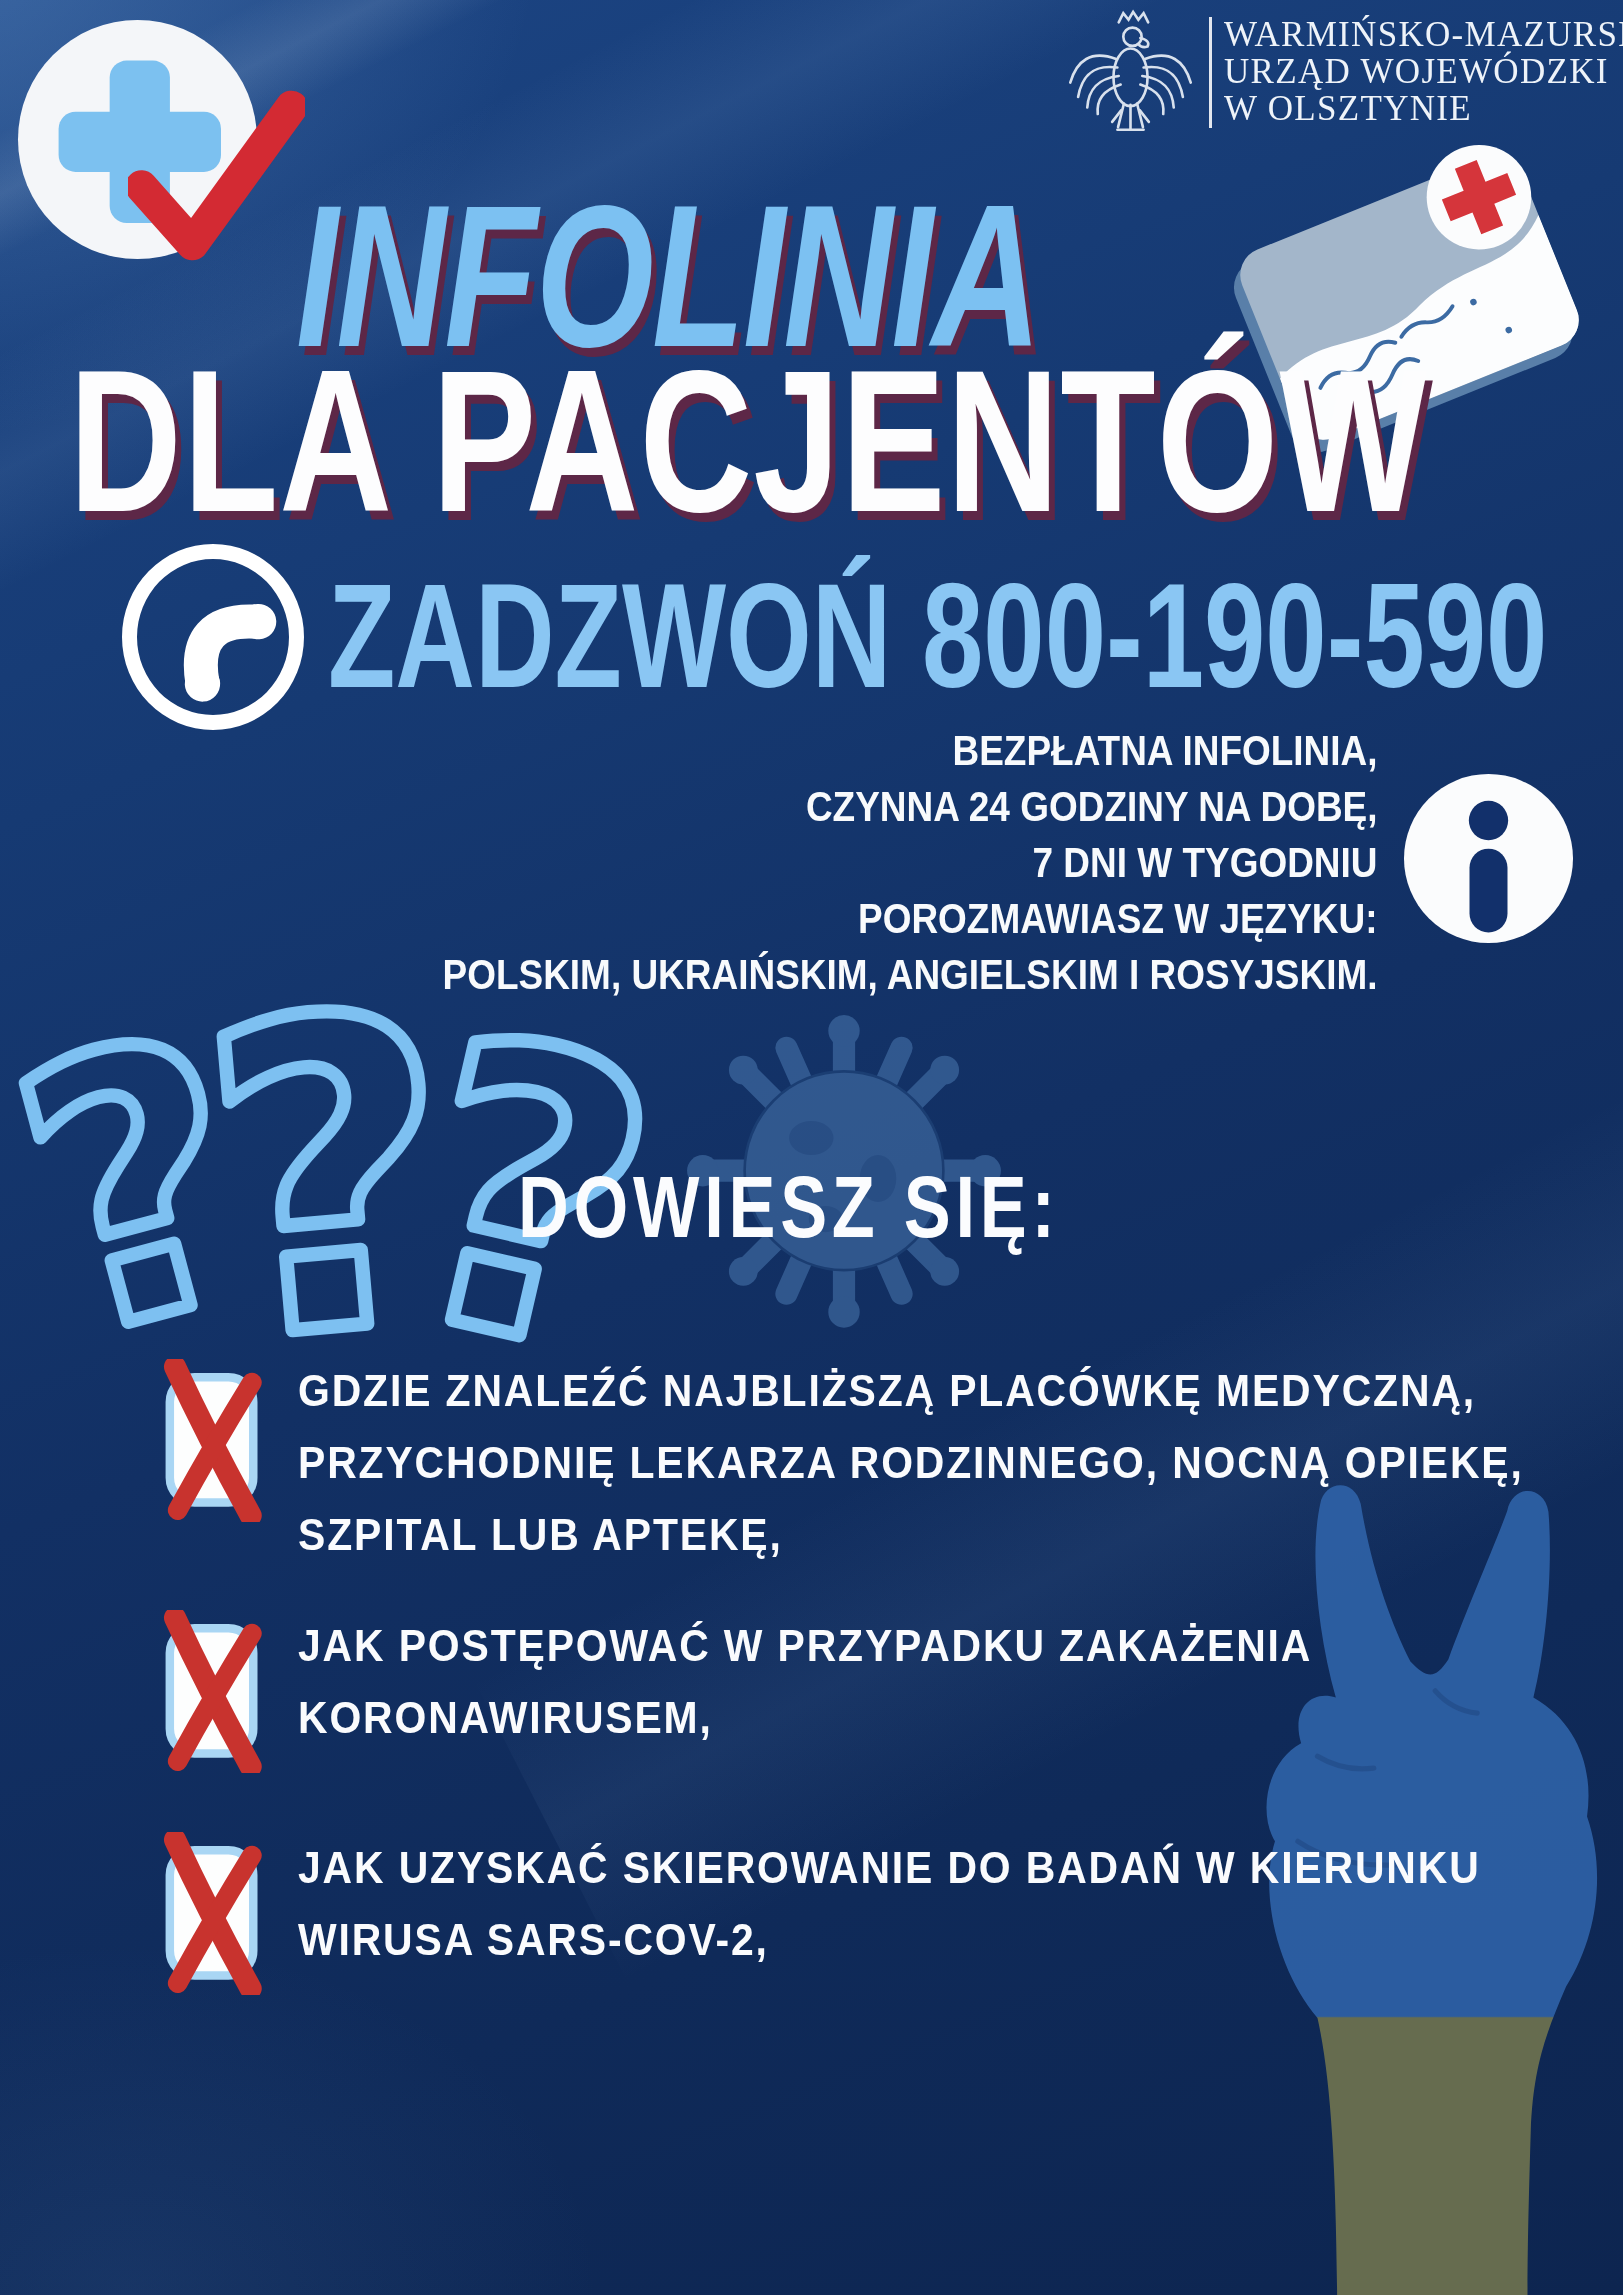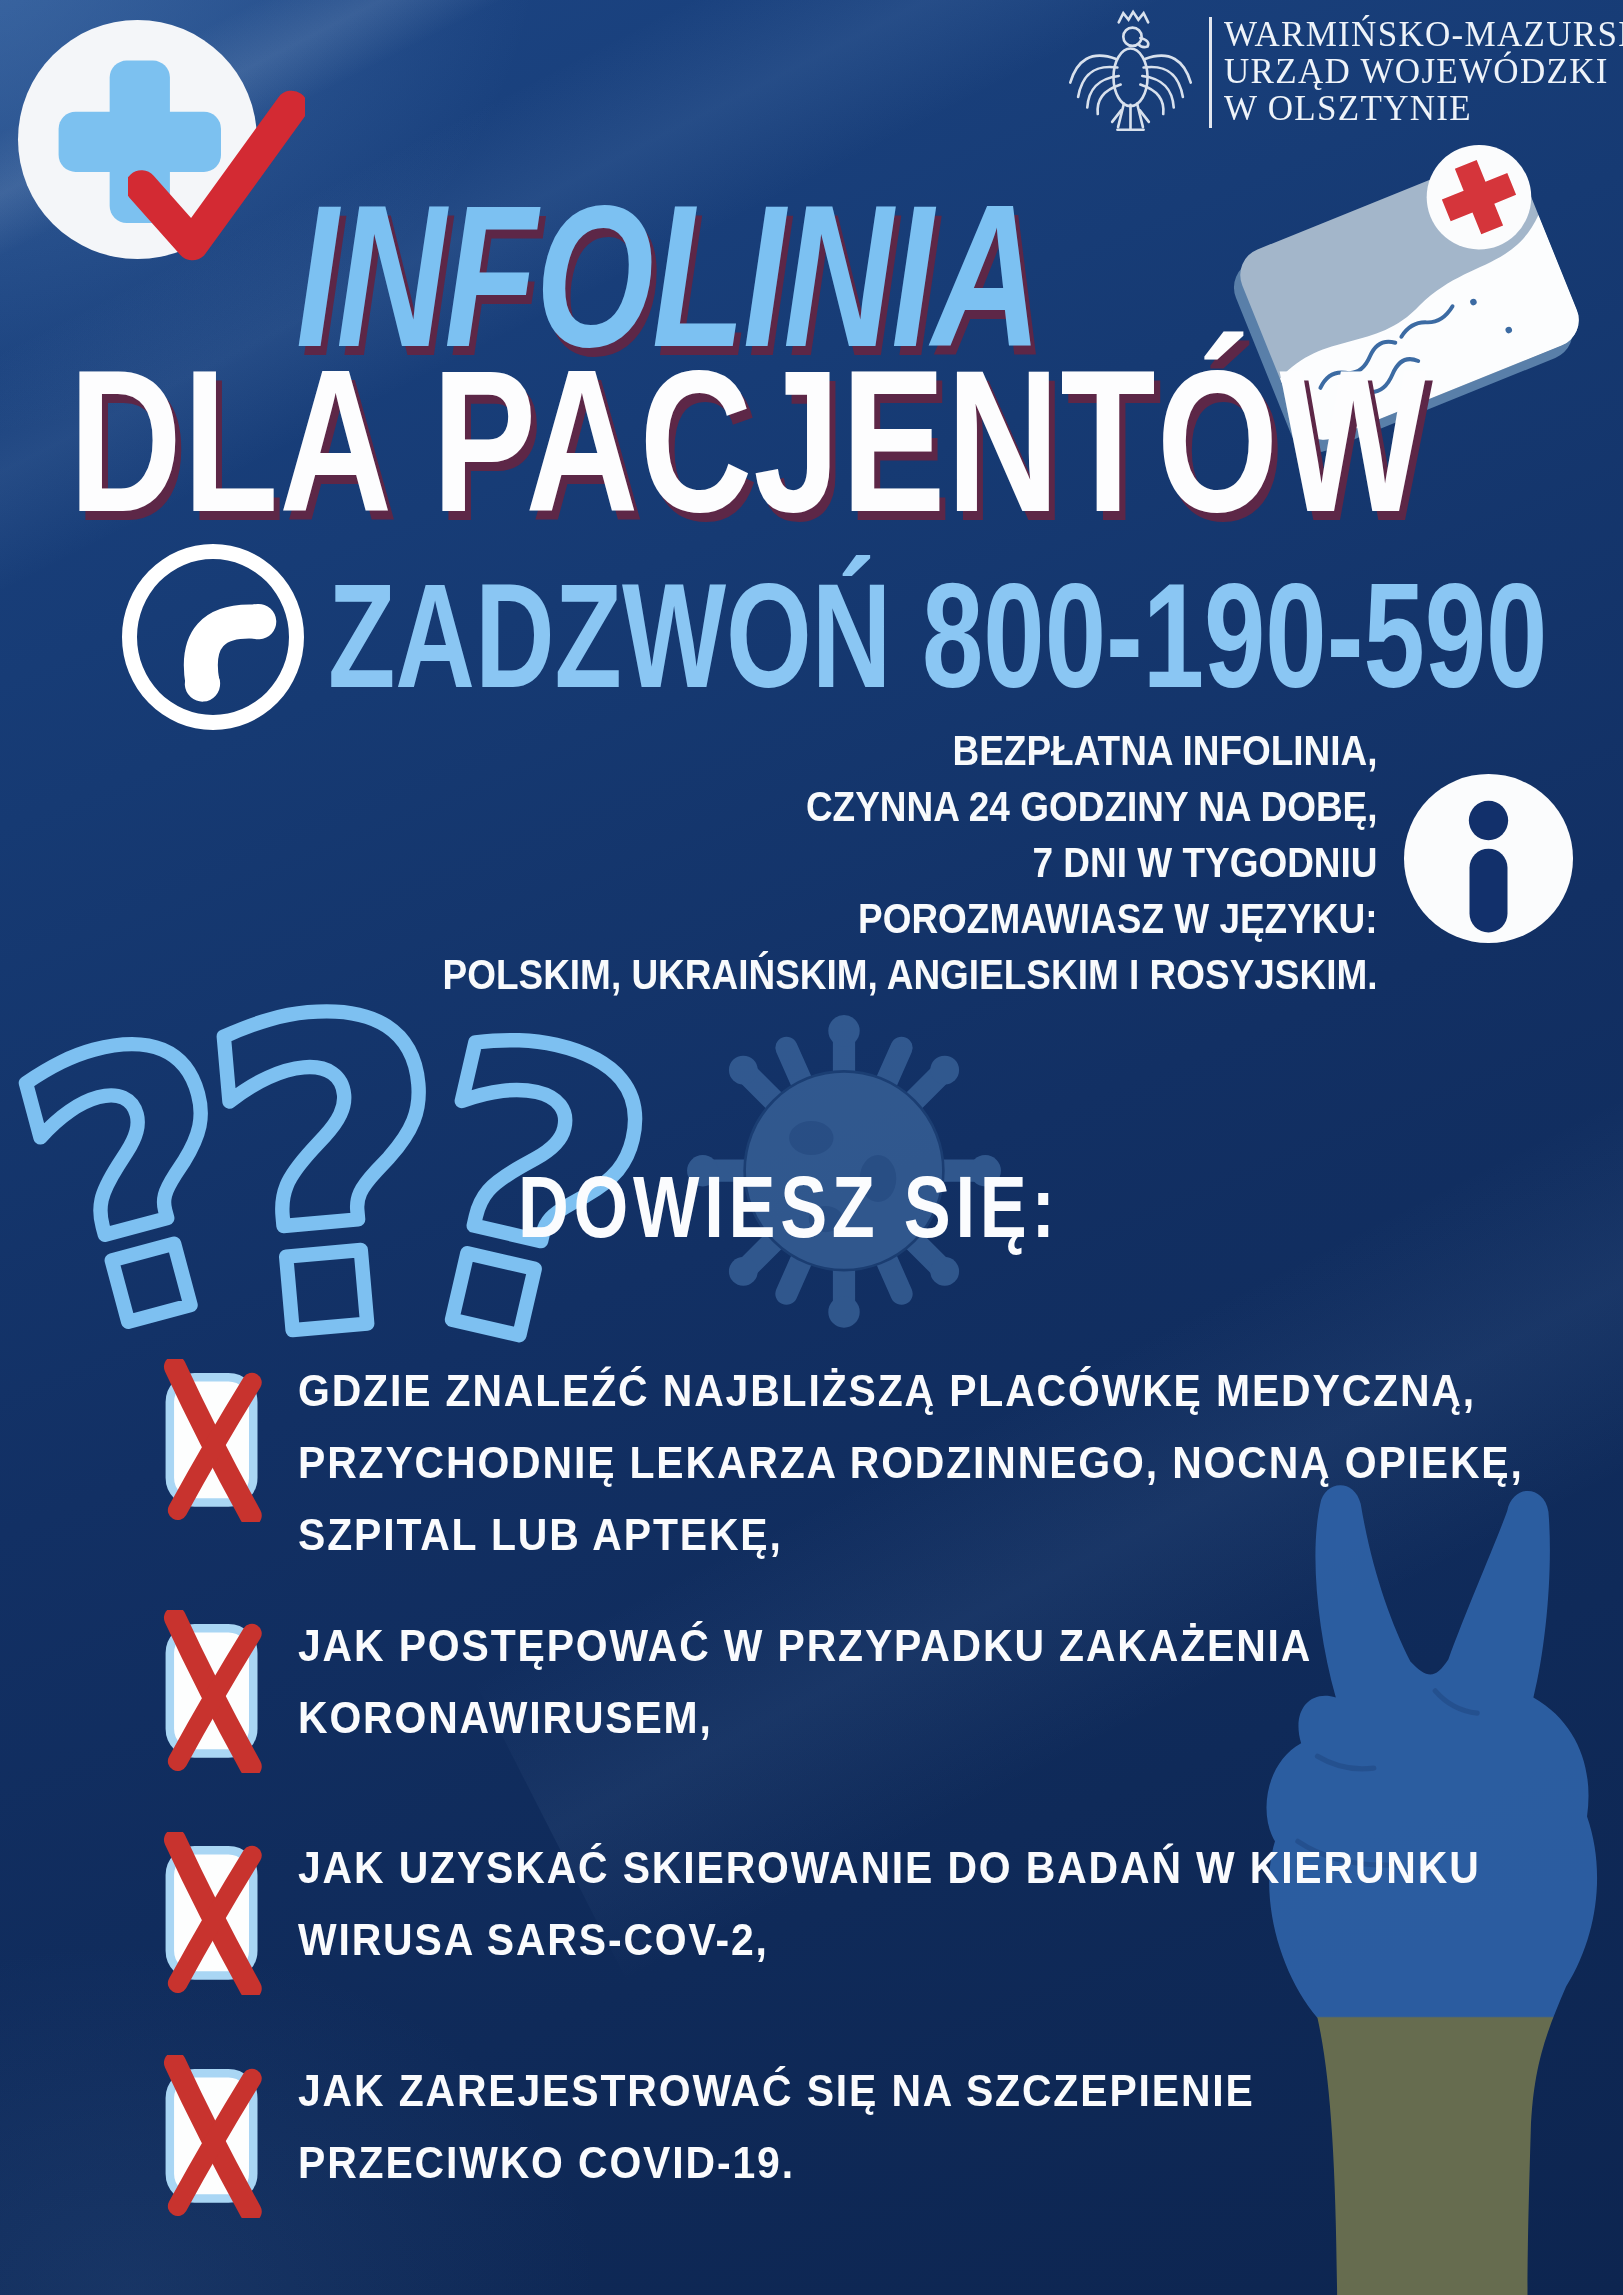--- a/index.html
+++ b/index.html
@@ -266,26 +266,15 @@
       <rect x="12" y="28" width="128" height="192" rx="38" fill="#fdfefe" stroke="#a9d6f4" stroke-width="13"></rect>
       <path d="M 20 12 Q 70 120 136 240" fill="none" stroke="#c8332e" stroke-width="34" stroke-linecap="round"></path>
       <path d="M 138 36 Q 80 130 24 232" fill="none" stroke="#c8332e" stroke-width="30" stroke-linecap="round"></path>
     </svg>
     <div class="topic-text abs nowrap" style="left:298px;top:0;">
       <div>JAK UZYSKAĆ SKIEROWANIE DO BADAŃ W KIERUNKU</div>
       <div>WIRUSA SARS-COV-2,</div>
     </div>
   </div>
 
-  <div class="abs z2" style="left:0;top:2055px;width:1623px;height:163px;">
-    <svg class="topic-check" style="top:0px;" viewBox="0 0 158 250">
-      <rect x="12" y="28" width="128" height="192" rx="38" fill="#fdfefe" stroke="#a9d6f4" stroke-width="13"></rect>
-      <path d="M 20 12 Q 70 120 136 240" fill="none" stroke="#c8332e" stroke-width="34" stroke-linecap="round"></path>
-      <path d="M 138 36 Q 80 130 24 232" fill="none" stroke="#c8332e" stroke-width="30" stroke-linecap="round"></path>
-    </svg>
-    <div class="topic-text abs nowrap" style="left:298px;top:0;">
-      <div>JAK ZAREJESTROWAĆ SIĘ NA SZCZEPIENIE</div>
-      <div>PRZECIWKO COVID-19.</div>
-    </div>
-  </div>
 
 </div>
 
 
 </body></html>

